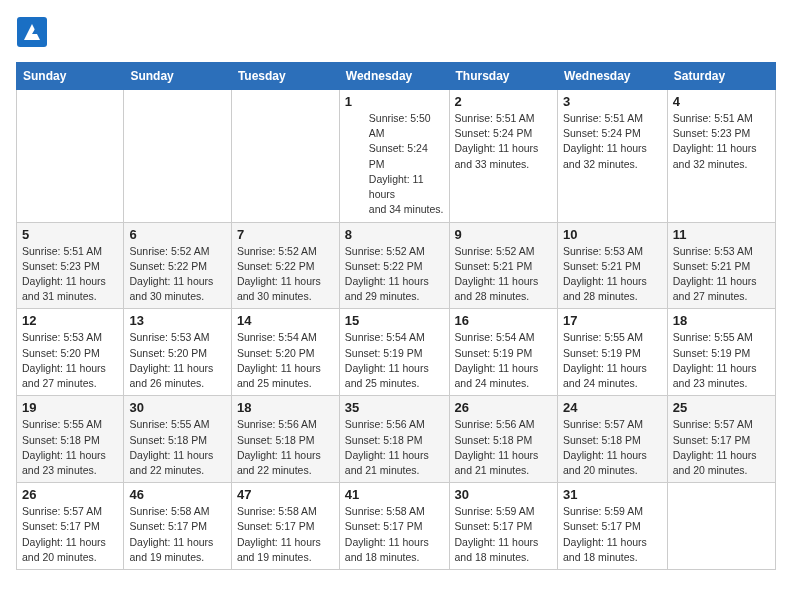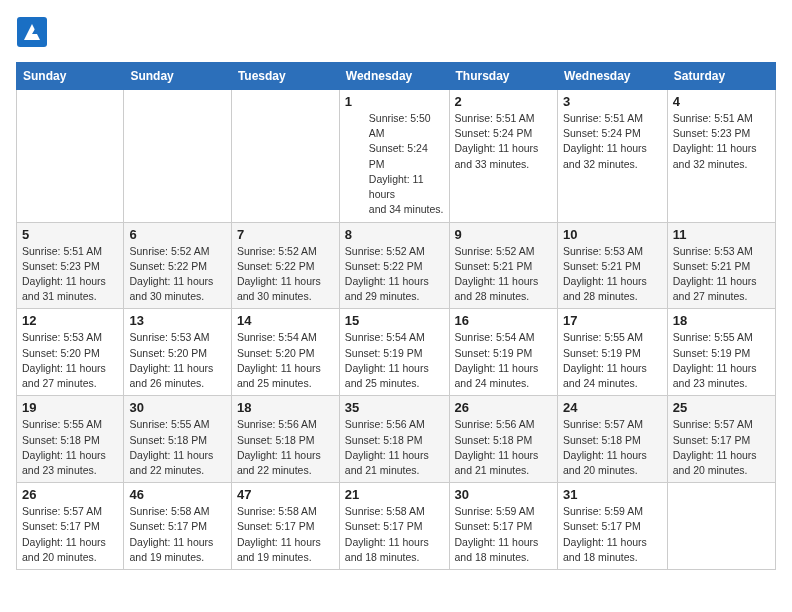--- a/index.html
+++ b/index.html
@@ -301,21 +301,21 @@
 and 19 minutes.</div>
         </td>
         <td>
           <div class="day-number">47</div>
           <div class="day-info" style="white-space: pre-line;">Sunrise: 5:58 AM
 Sunset: 5:17 PM
 Daylight: 11 hours
 and 19 minutes.</div>
         </td>
         <td>
-          <div class="day-number">21</div>
+          <div class="day-number">41</div>
           <div class="day-info" style="white-space: pre-line;">Sunrise: 5:58 AM
 Sunset: 5:17 PM
 Daylight: 11 hours
 and 18 minutes.</div>
         </td>
         <td>
           <div class="day-number">30</div>
           <div class="day-info" style="white-space: pre-line;">Sunrise: 5:59 AM
 Sunset: 5:17 PM
 Daylight: 11 hours

